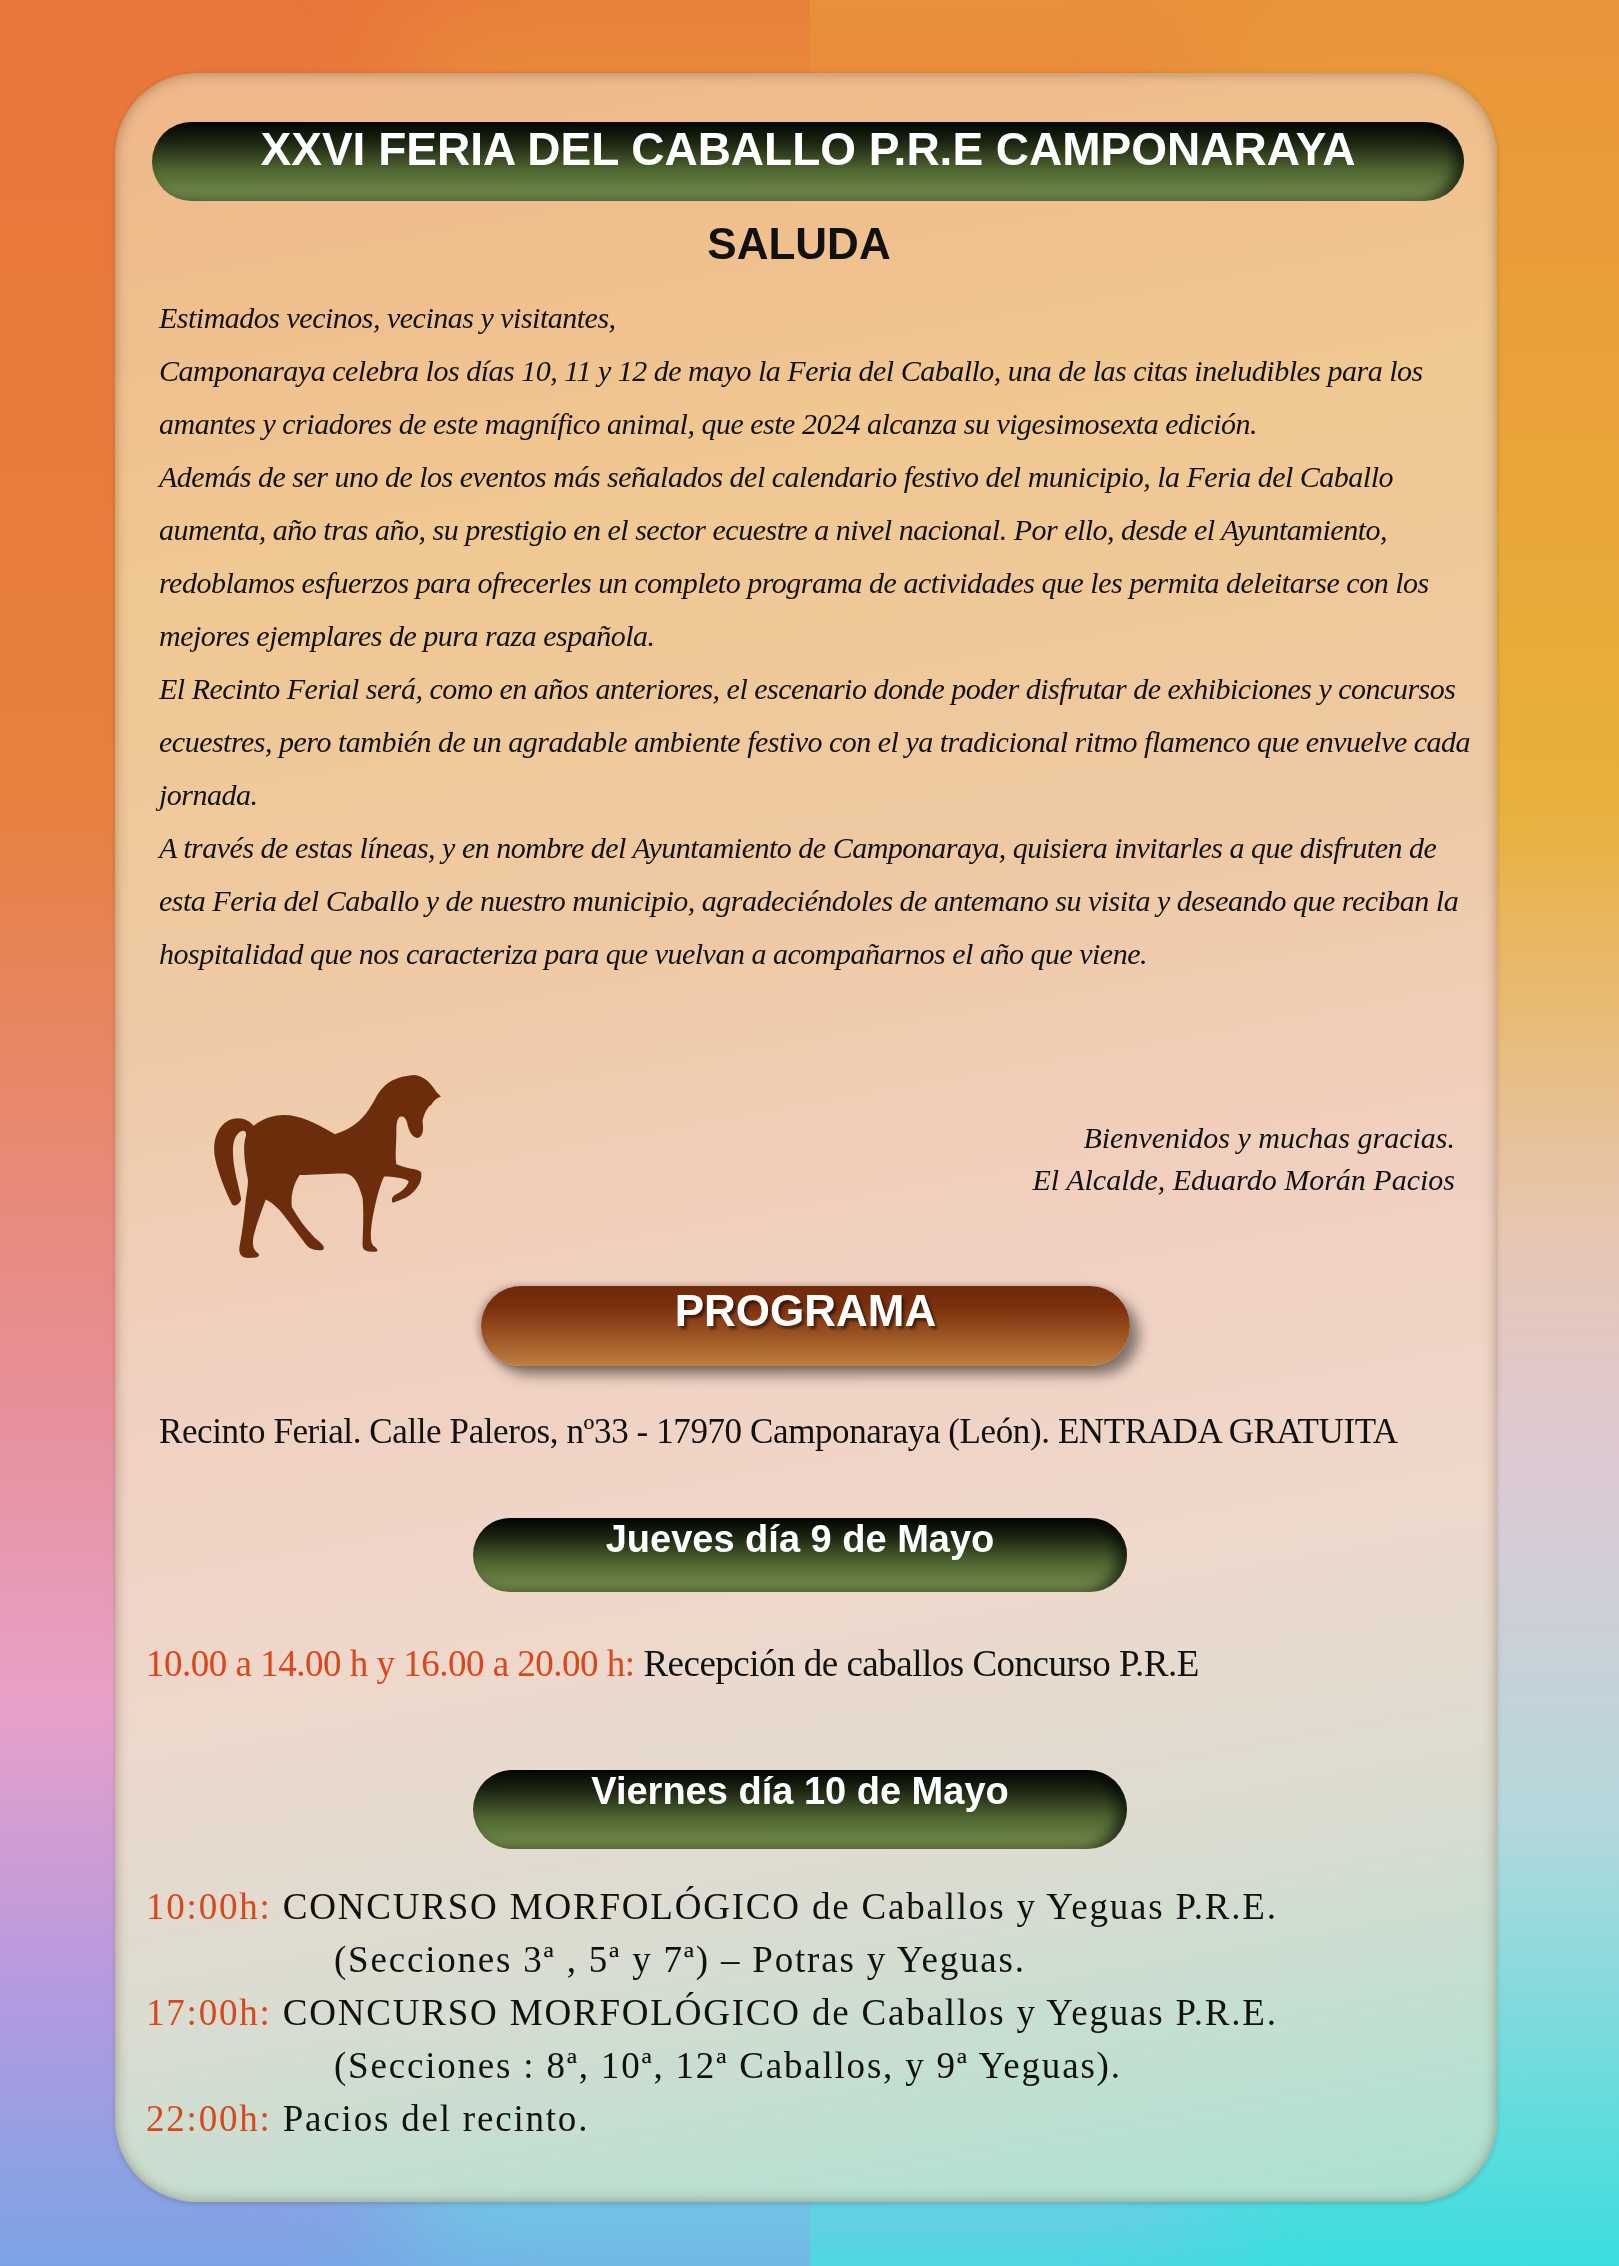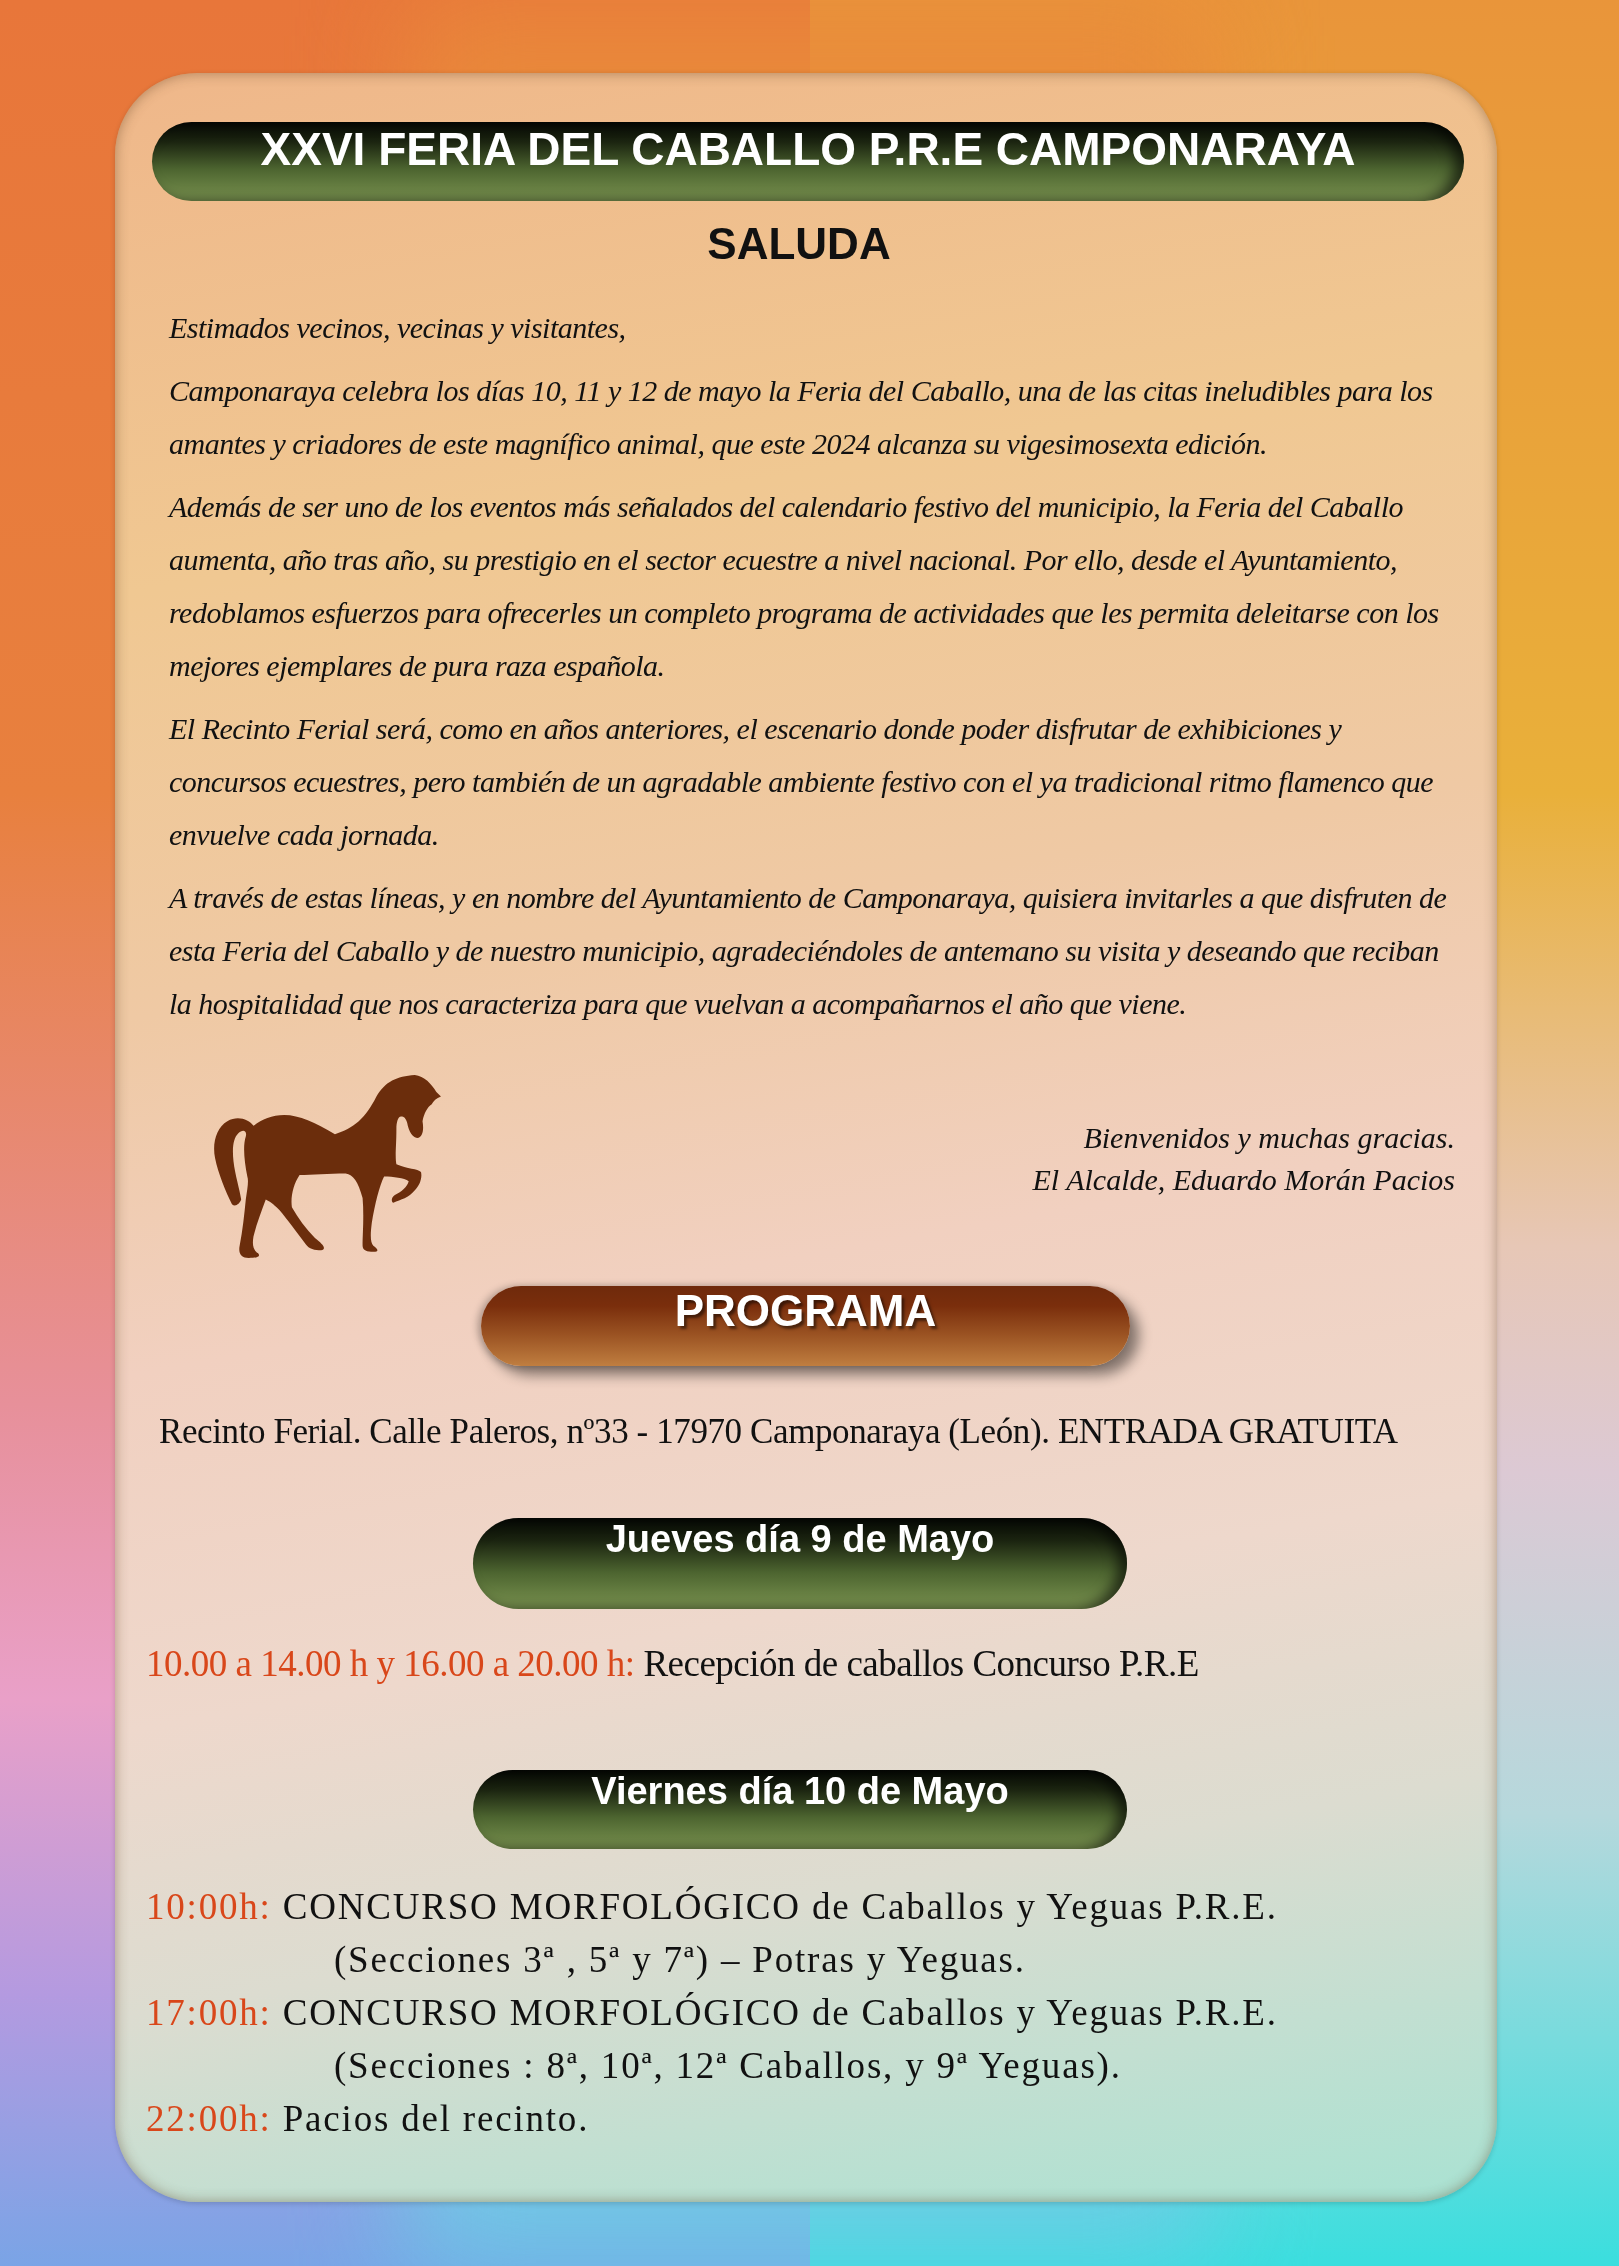--- a/index.html
+++ b/index.html
@@ -52,39 +52,39 @@
       font-size: 44px; font-weight: bold; color: #111;
       font-family: "Liberation Sans", sans-serif;
     }
 
     .letter {
       position: absolute; left: 159px; top: 291px; width: 1316px;
       font-family: "Liberation Serif", serif; font-style: italic;
       font-size: 30px; line-height: 53px; color: #111;
       letter-spacing: -0.5px;
     }
-    .letter p { margin: 10px; }
+    .letter p { margin: 0; }
 
     .horse { position: absolute; left: 192px; top: 1051px; width: 292px; height: 228px; }
 
     .signoff {
       position: absolute; right: 164px; top: 1117px; text-align: right;
       font-family: "Liberation Serif", serif; font-style: italic;
       font-size: 30px; line-height: 42px; color: #111;
     }
 
     .programa-pill { left: 481px; top: 1274px; width: 649px; height: 80px; font-size: 44px; }
 
     .venue {
       position: absolute; left: 159px; top: 1412px; width: 1316px;
       font-family: "Liberation Serif", serif; font-size: 35px; color: #111;
       letter-spacing: -0.4px;
     }
 
-    .day1-pill { left: 473px; top: 1506px; width: 654px; height: 91px; font-size: 38px; }
+    .day1-pill { left: 473px; top: 1506px; width: 654px; height: 74px; font-size: 38px; }
     .day2-pill { left: 473px; top: 1758px; width: 654px; height: 79px; font-size: 38px; }
 
     .sched {
       position: absolute; left: 146px; font-family: "Liberation Serif", serif;
       font-size: 37px; color: #111;
     }
     .time { color: #d9471a; }
     .sched1 { top: 1642px; letter-spacing: -0.5px; }
 
     .fri {

